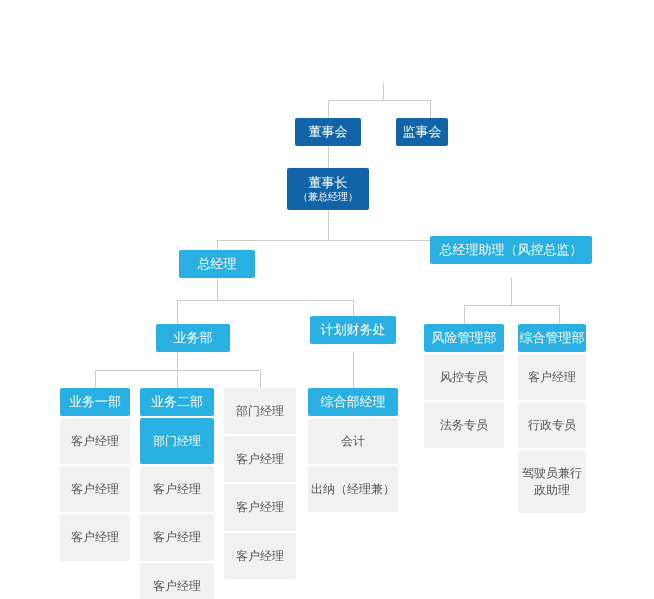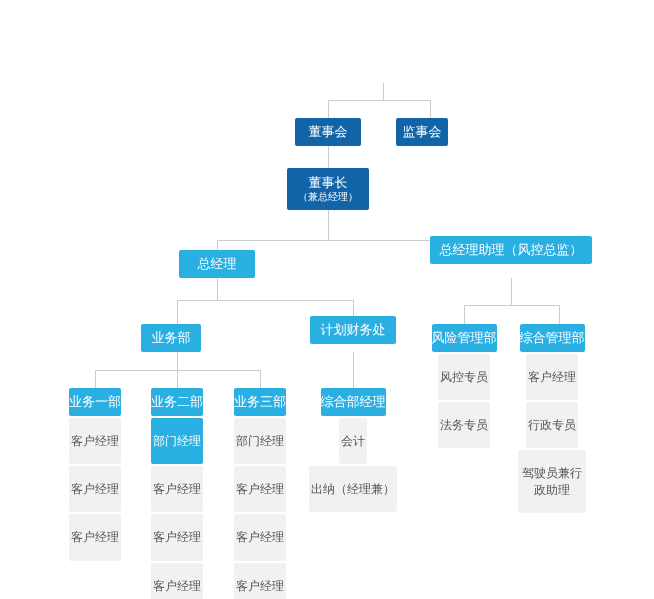--- a/index.html
+++ b/index.html
@@ -20,21 +20,21 @@
     display: flex; align-items: center; justify-content: center;
     color: #ffffff; font-size: 13px; text-align: center;
     border-radius: 2px; line-height: 1.2;
   }
   .node.dark { background: var(--primary-dark, #1264a9); }
   .node.cyan { background: var(--primary-cyan, #2aafe3); }
 
   .node.chairman { flex-direction: column; }
   .node.chairman .sub { font-size: 10px; margin-top: 1px; }
 
-  .col { position: absolute; display: flex; flex-direction: column; gap: 2px; align-items: center; }
+  .col { position: absolute; display: flex; flex-direction: column; gap: 2px; }
   .col .hdr {
     position: static; height: 28px; flex: 0 0 28px;
     display: flex; align-items: center; justify-content: center;
     color: #ffffff; font-size: 13px; border-radius: 2px;
     background: var(--primary-cyan, #2aafe3);
   }
   .item {
     background: var(--item-bg, #f1f1f1);
     color: var(--item-text, #555555);
     font-size: 12px; min-height: 28px;
@@ -80,21 +80,21 @@
 
   <div class="node dark chairman" style="left:287px;top:168px;width:82px;height:42px">
     <span class="main">董事长</span>
     <span class="sub">（兼总经理）</span>
   </div>
 
   <div class="node cyan" style="left:179px;top:250px;width:76px;height:28px">总经理</div>
 
   <div class="node cyan" style="left:430px;top:236px;width:162px;height:28px">总经理助理（风控总监）</div>
 
-  <div class="node cyan" style="left:141px;top:324px;width:60px;height:28px">业务部</div>
+  <div class="node cyan" style="left:156px;top:324px;width:74px;height:28px">业务部</div>
 
   <div class="node cyan" style="left:310px;top:316px;width:86px;height:28px">计划财务处</div>
 
   <div class="col" style="left:424px;top:324px;width:80px">
     <div class="hdr">风险管理部</div>
     <div class="item">风控专员</div>
     <div class="item">法务专员</div>
   </div>
 
   <div class="col" style="left:518px;top:324px;width:68px">
@@ -113,21 +113,20 @@
 
   <div class="col" style="left:140px;top:388px;width:74px">
     <div class="hdr">业务二部</div>
     <div class="item highlight">部门经理</div>
     <div class="item">客户经理</div>
     <div class="item">客户经理</div>
     <div class="item">客户经理</div>
   </div>
 
   <div class="col" style="left:224px;top:388px;width:72px">
-    <div class="hdr">业务三部</div>
     <div class="item">部门经理</div>
     <div class="item">客户经理</div>
     <div class="item">客户经理</div>
     <div class="item">客户经理</div>
   </div>
 
   <div class="col" style="left:308px;top:388px;width:90px">
     <div class="hdr">综合部经理</div>
     <div class="item">会计</div>
     <div class="item">出纳（经理兼）</div>

